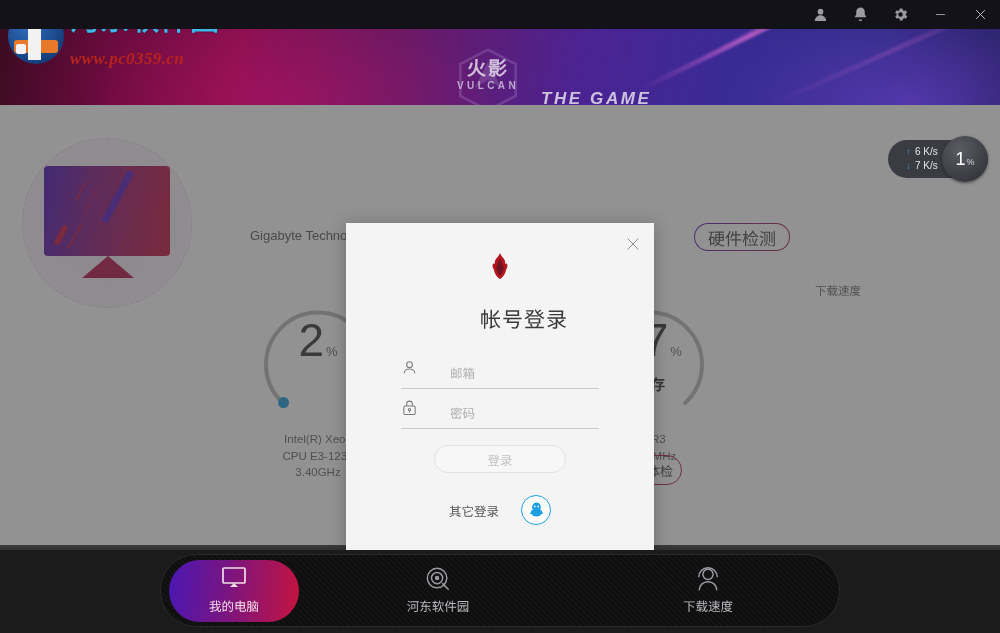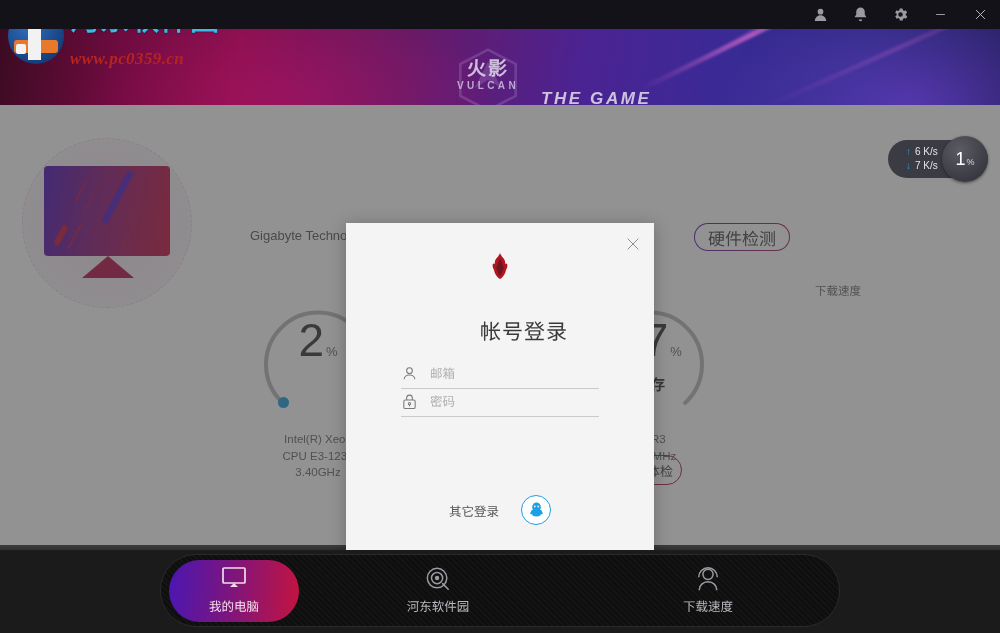--- a/index.html
+++ b/index.html
@@ -352,29 +352,28 @@
     position: absolute; left: 0; top: 30px; width: 308px;
     text-align: center;
   }
   .modal-logo svg { display: inline-block; }
   .modal-title {
     position: absolute; left: 0; top: 80px; width: 356px;
     text-align: center;
     font-size: 21px; color: #3a3a3a;
     font-family: "DejaVu Sans", sans-serif;
     letter-spacing: 1px;
-    margin-top: 12px;
   }
   .field {
     position: absolute; left: 55px; width: 198px; height: 30px;
     border-bottom: 1px solid #c9c9c9;
-    display: flex; align-items: center;
+    display: flex;  gap: 20px;
   }
   .field-1 { top: 136px; }
-  .field-2 { top: 164px; }
+  .field-2 { top: 176px; }
   .field svg { flex: none; margin-right: 12px; }
   .field input {
     border: none; outline: none; background: transparent;
     font-size: 12.5px; color: #444;
     width: 150px;
     font-family: "DejaVu Sans", sans-serif;
   }
   .field input::placeholder { color: #b0b0b0; }
   .login-btn {
     position: absolute; left: 88px; top: 222px;
@@ -596,20 +595,21 @@
       <div class="field field-2">
         <svg width="17" height="17" viewBox="0 0 24 24" fill="none" stroke="#7a7a7a" stroke-width="1.5">
           <rect x="4" y="10" width="16" height="12" rx="2"></rect>
           <path d="M8 10V7a4 4 0 0 1 8 0v3"></path>
           <circle cx="12" cy="15" r="1.6"></circle>
           <line x1="12" y1="16.5" x2="12" y2="19"></line>
         </svg>
         <input type="password" placeholder="密码" style="">
       </div>
 
+      <div class="login-btn">登录</div>
 
       <div class="other-login">
         <span class="other-login-label">其它登录</span>
         <span class="qq-btn">
           <svg width="17" height="18" viewBox="0 0 24 26" fill="#1ca0e3">
             <ellipse cx="12" cy="9" rx="6.2" ry="7"></ellipse>
             <path d="M5.2 13c-1.2 2.6-2.6 4.4-2.2 5.6.4 1.1 2 .6 2.6-.3-.4 2 1.8 4 6.4 4s6.8-2 6.4-4c.6.9 2.2 1.4 2.6.3.4-1.2-1-3-2.2-5.6z"></path>
             <ellipse cx="9.6" cy="8" rx="1.1" ry="1.5" fill="#fff"></ellipse>
             <ellipse cx="14.4" cy="8" rx="1.1" ry="1.5" fill="#fff"></ellipse>
           </svg>

